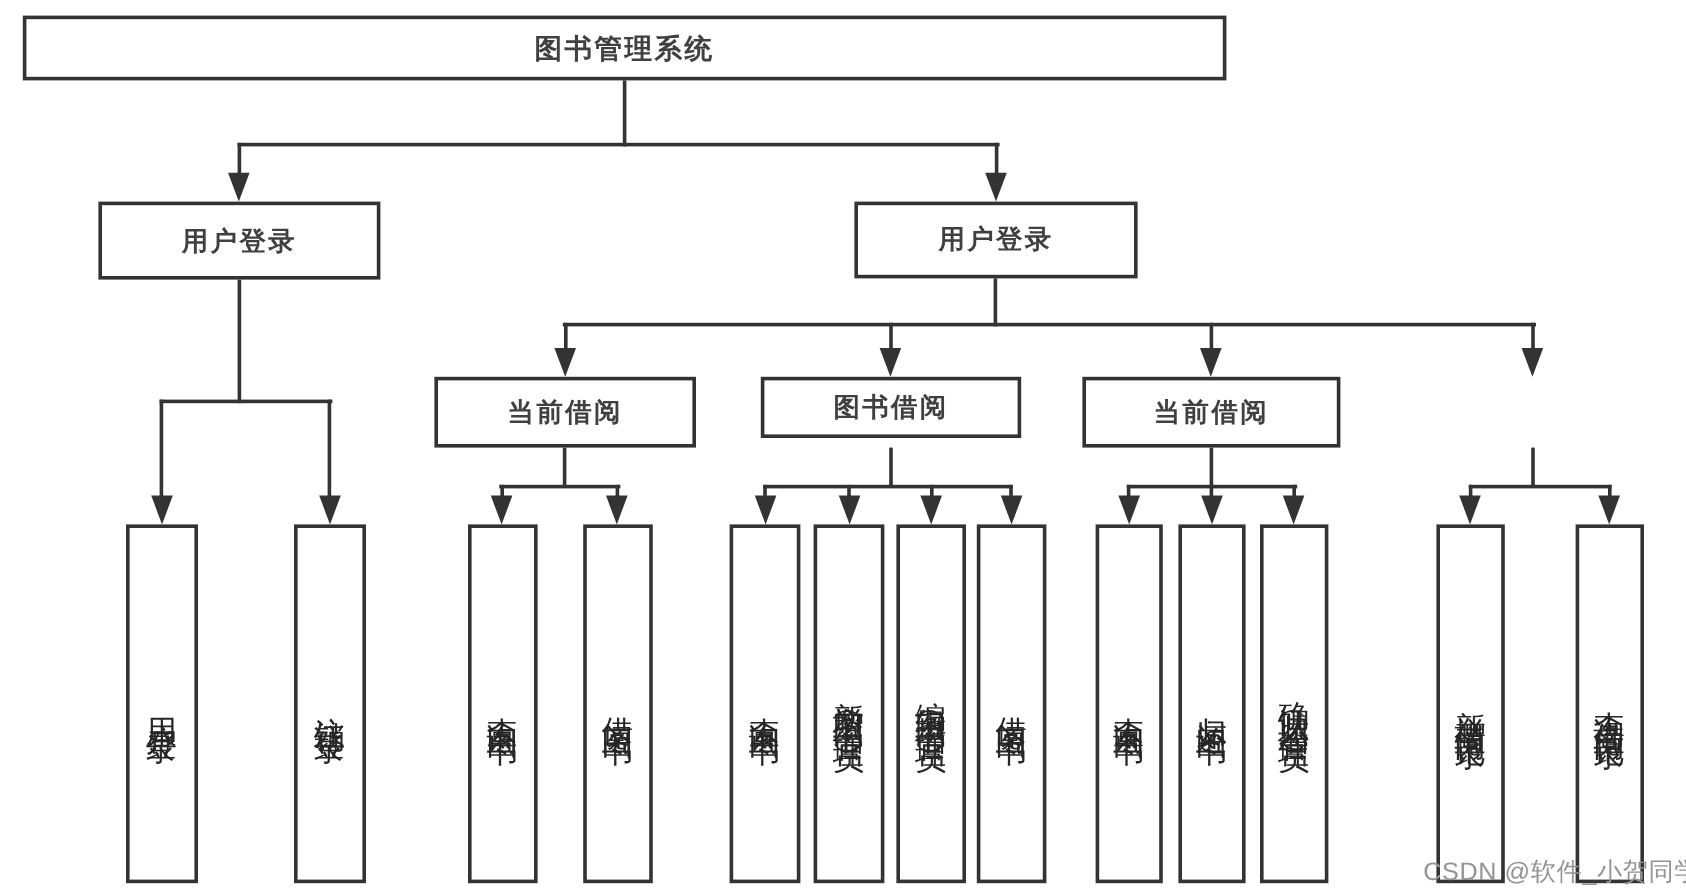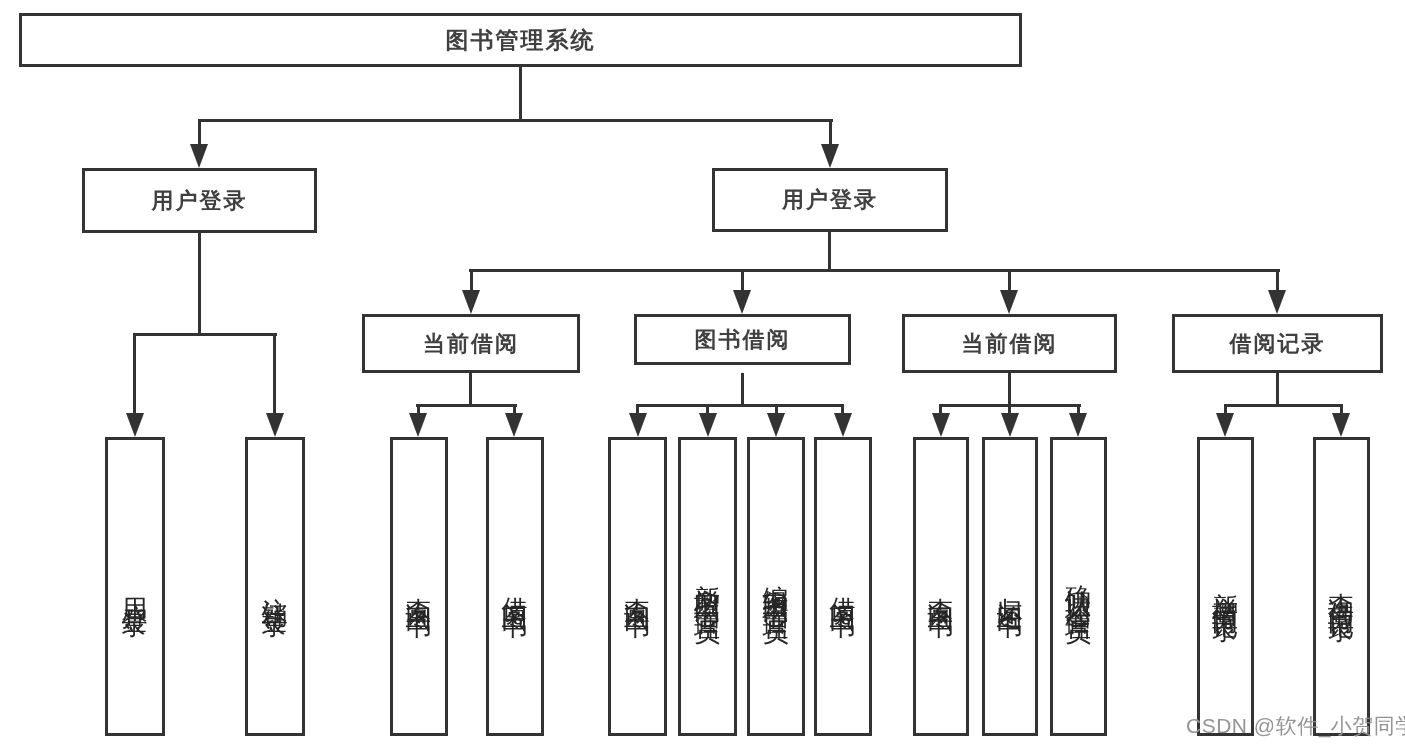--- a/index.html
+++ b/index.html
@@ -45,23 +45,20 @@
   </div>
 
   <div class="box" style="left:362px;top:314px;width:218px;height:59px">
     <span class="hlabel">当前借阅</span>
   </div>
   <div class="box" style="left:634px;top:314px;width:217px;height:51px">
     <span class="hlabel">图书借阅</span>
   </div>
   <div class="box" style="left:902px;top:314px;width:215px;height:59px">
     <span class="hlabel">当前借阅</span>
-  </div>
-  <div class="box" style="left:1172px;top:314px;width:211px;height:59px">
-    <span class="hlabel">借阅记录</span>
   </div>
 
   <div class="box" style="left:105px;top:437px;width:60px;height:299px">
     <span class="vlabel">用户登录</span>
   </div>
   <div class="box" style="left:245px;top:437px;width:60px;height:299px">
     <span class="vlabel">注销登录</span>
   </div>
 
   <div class="box" style="left:390px;top:437px;width:58px;height:299px">

